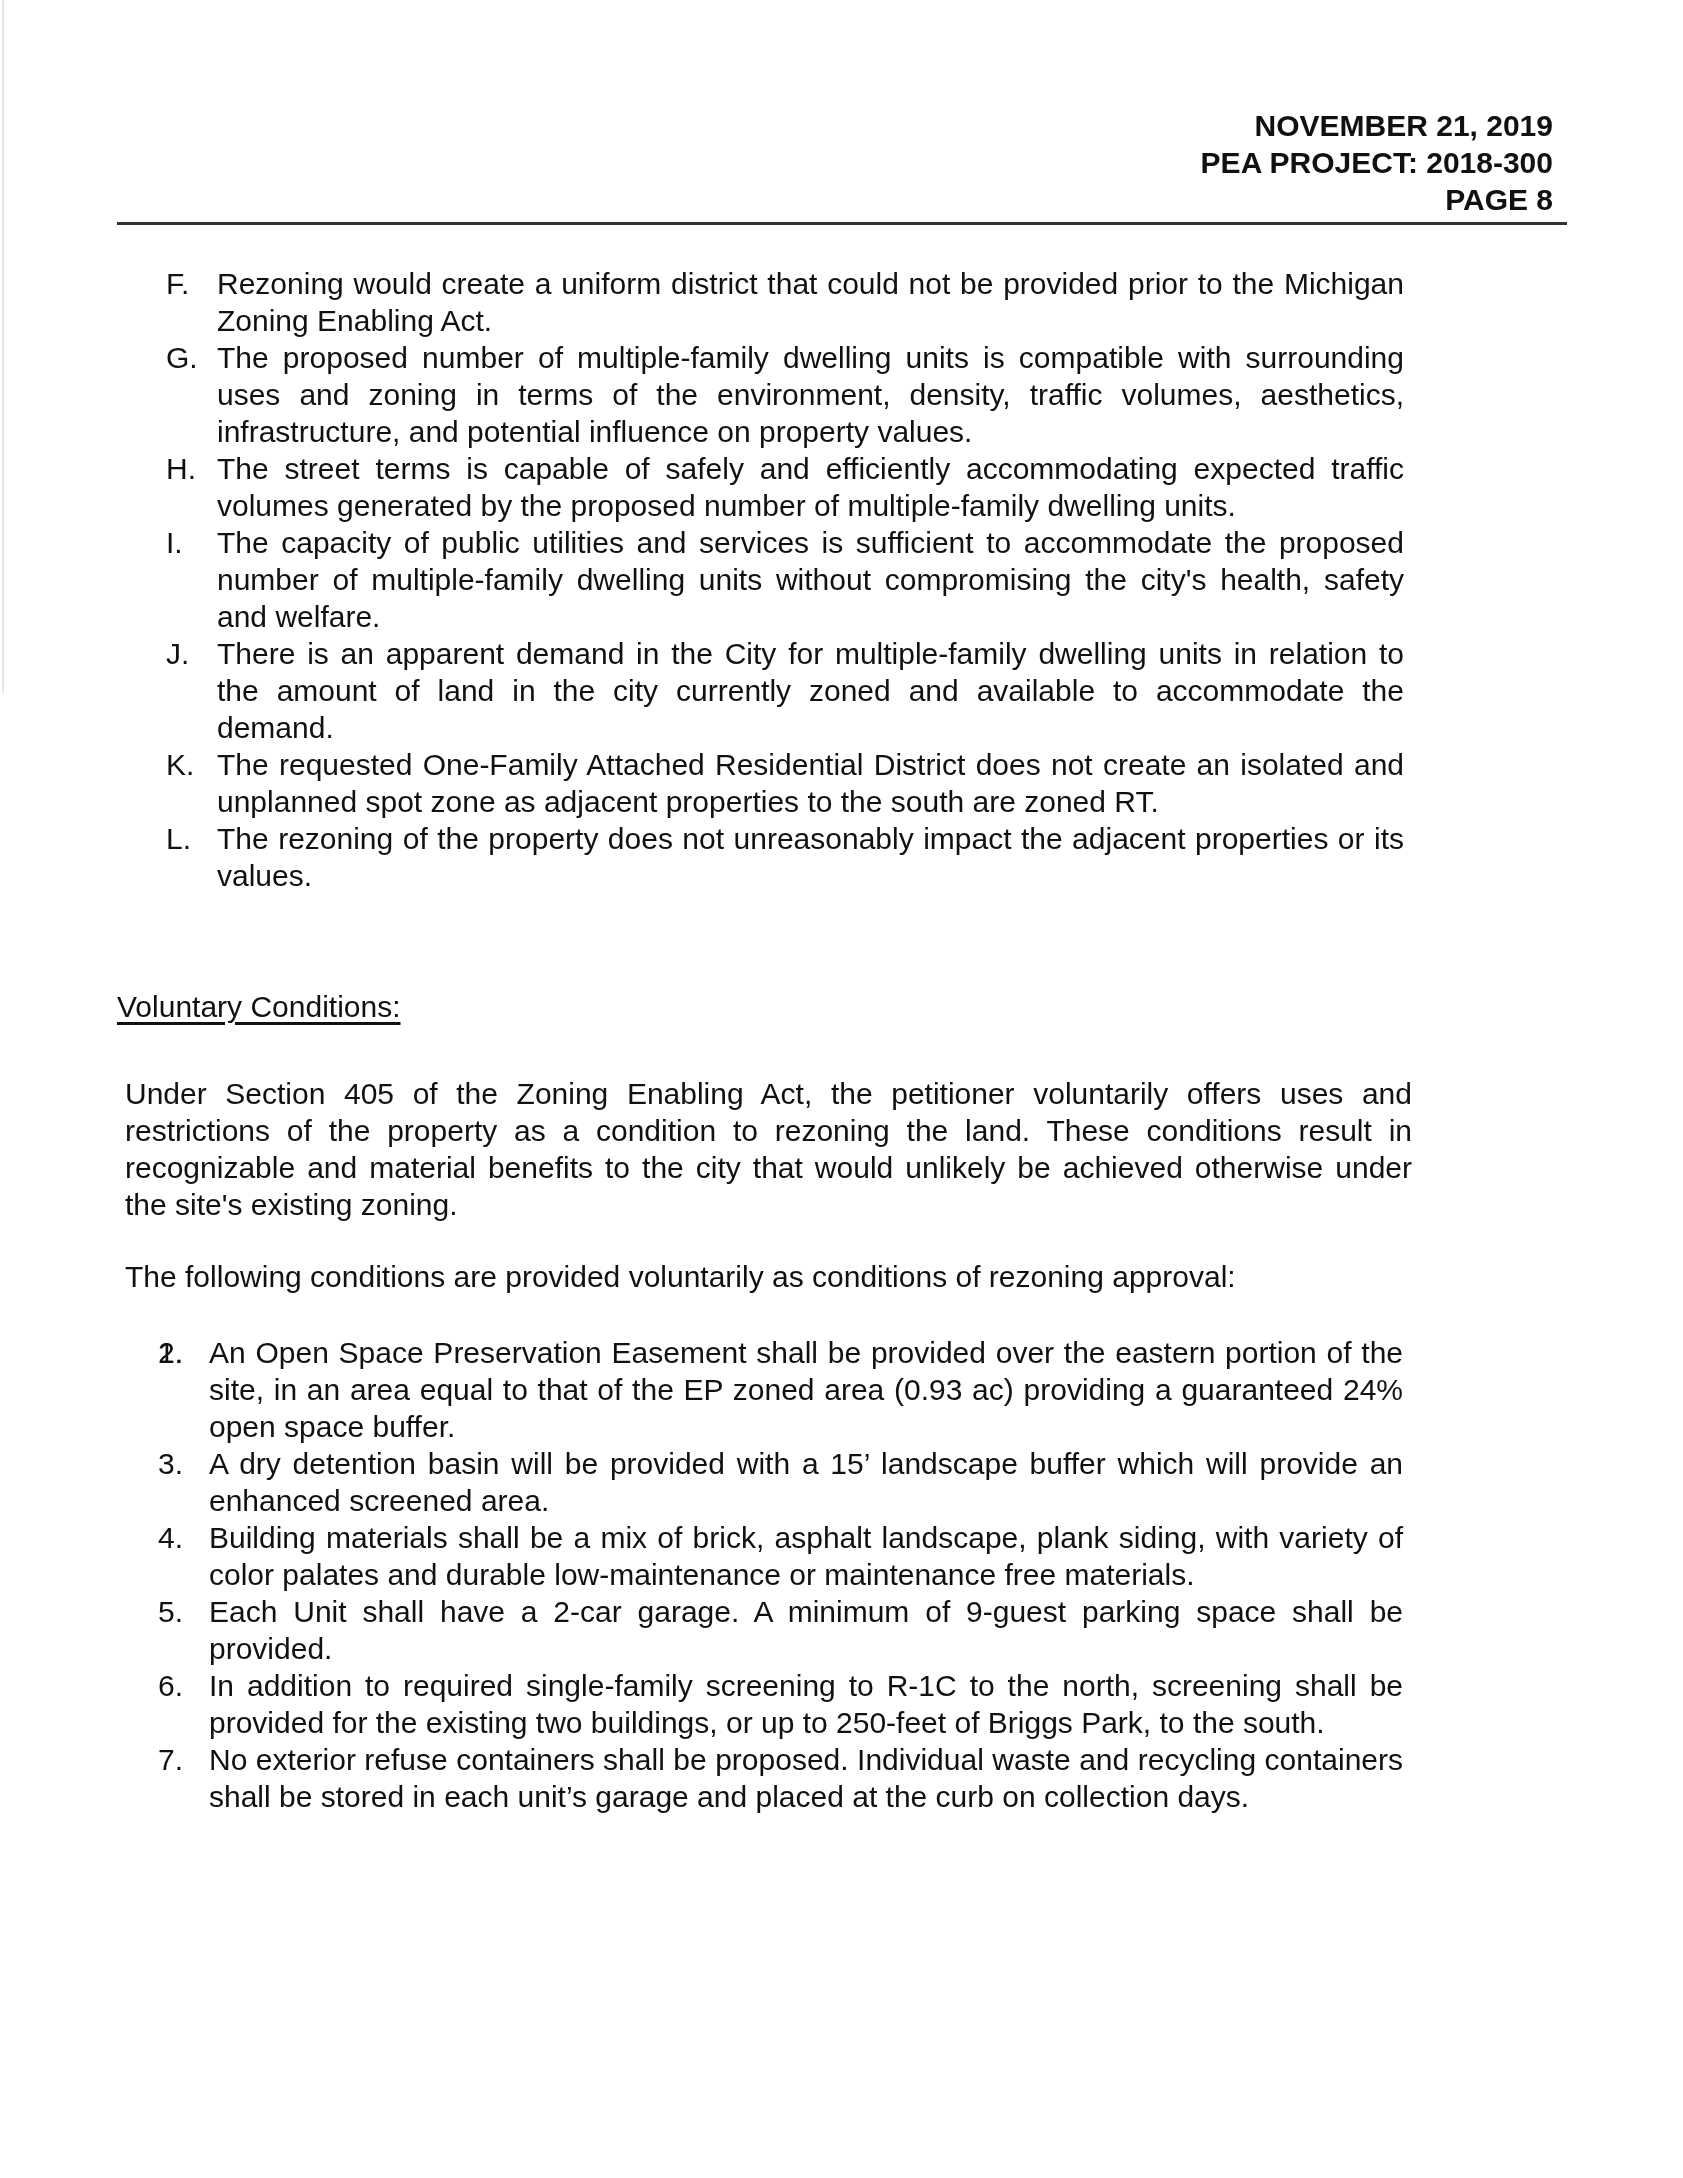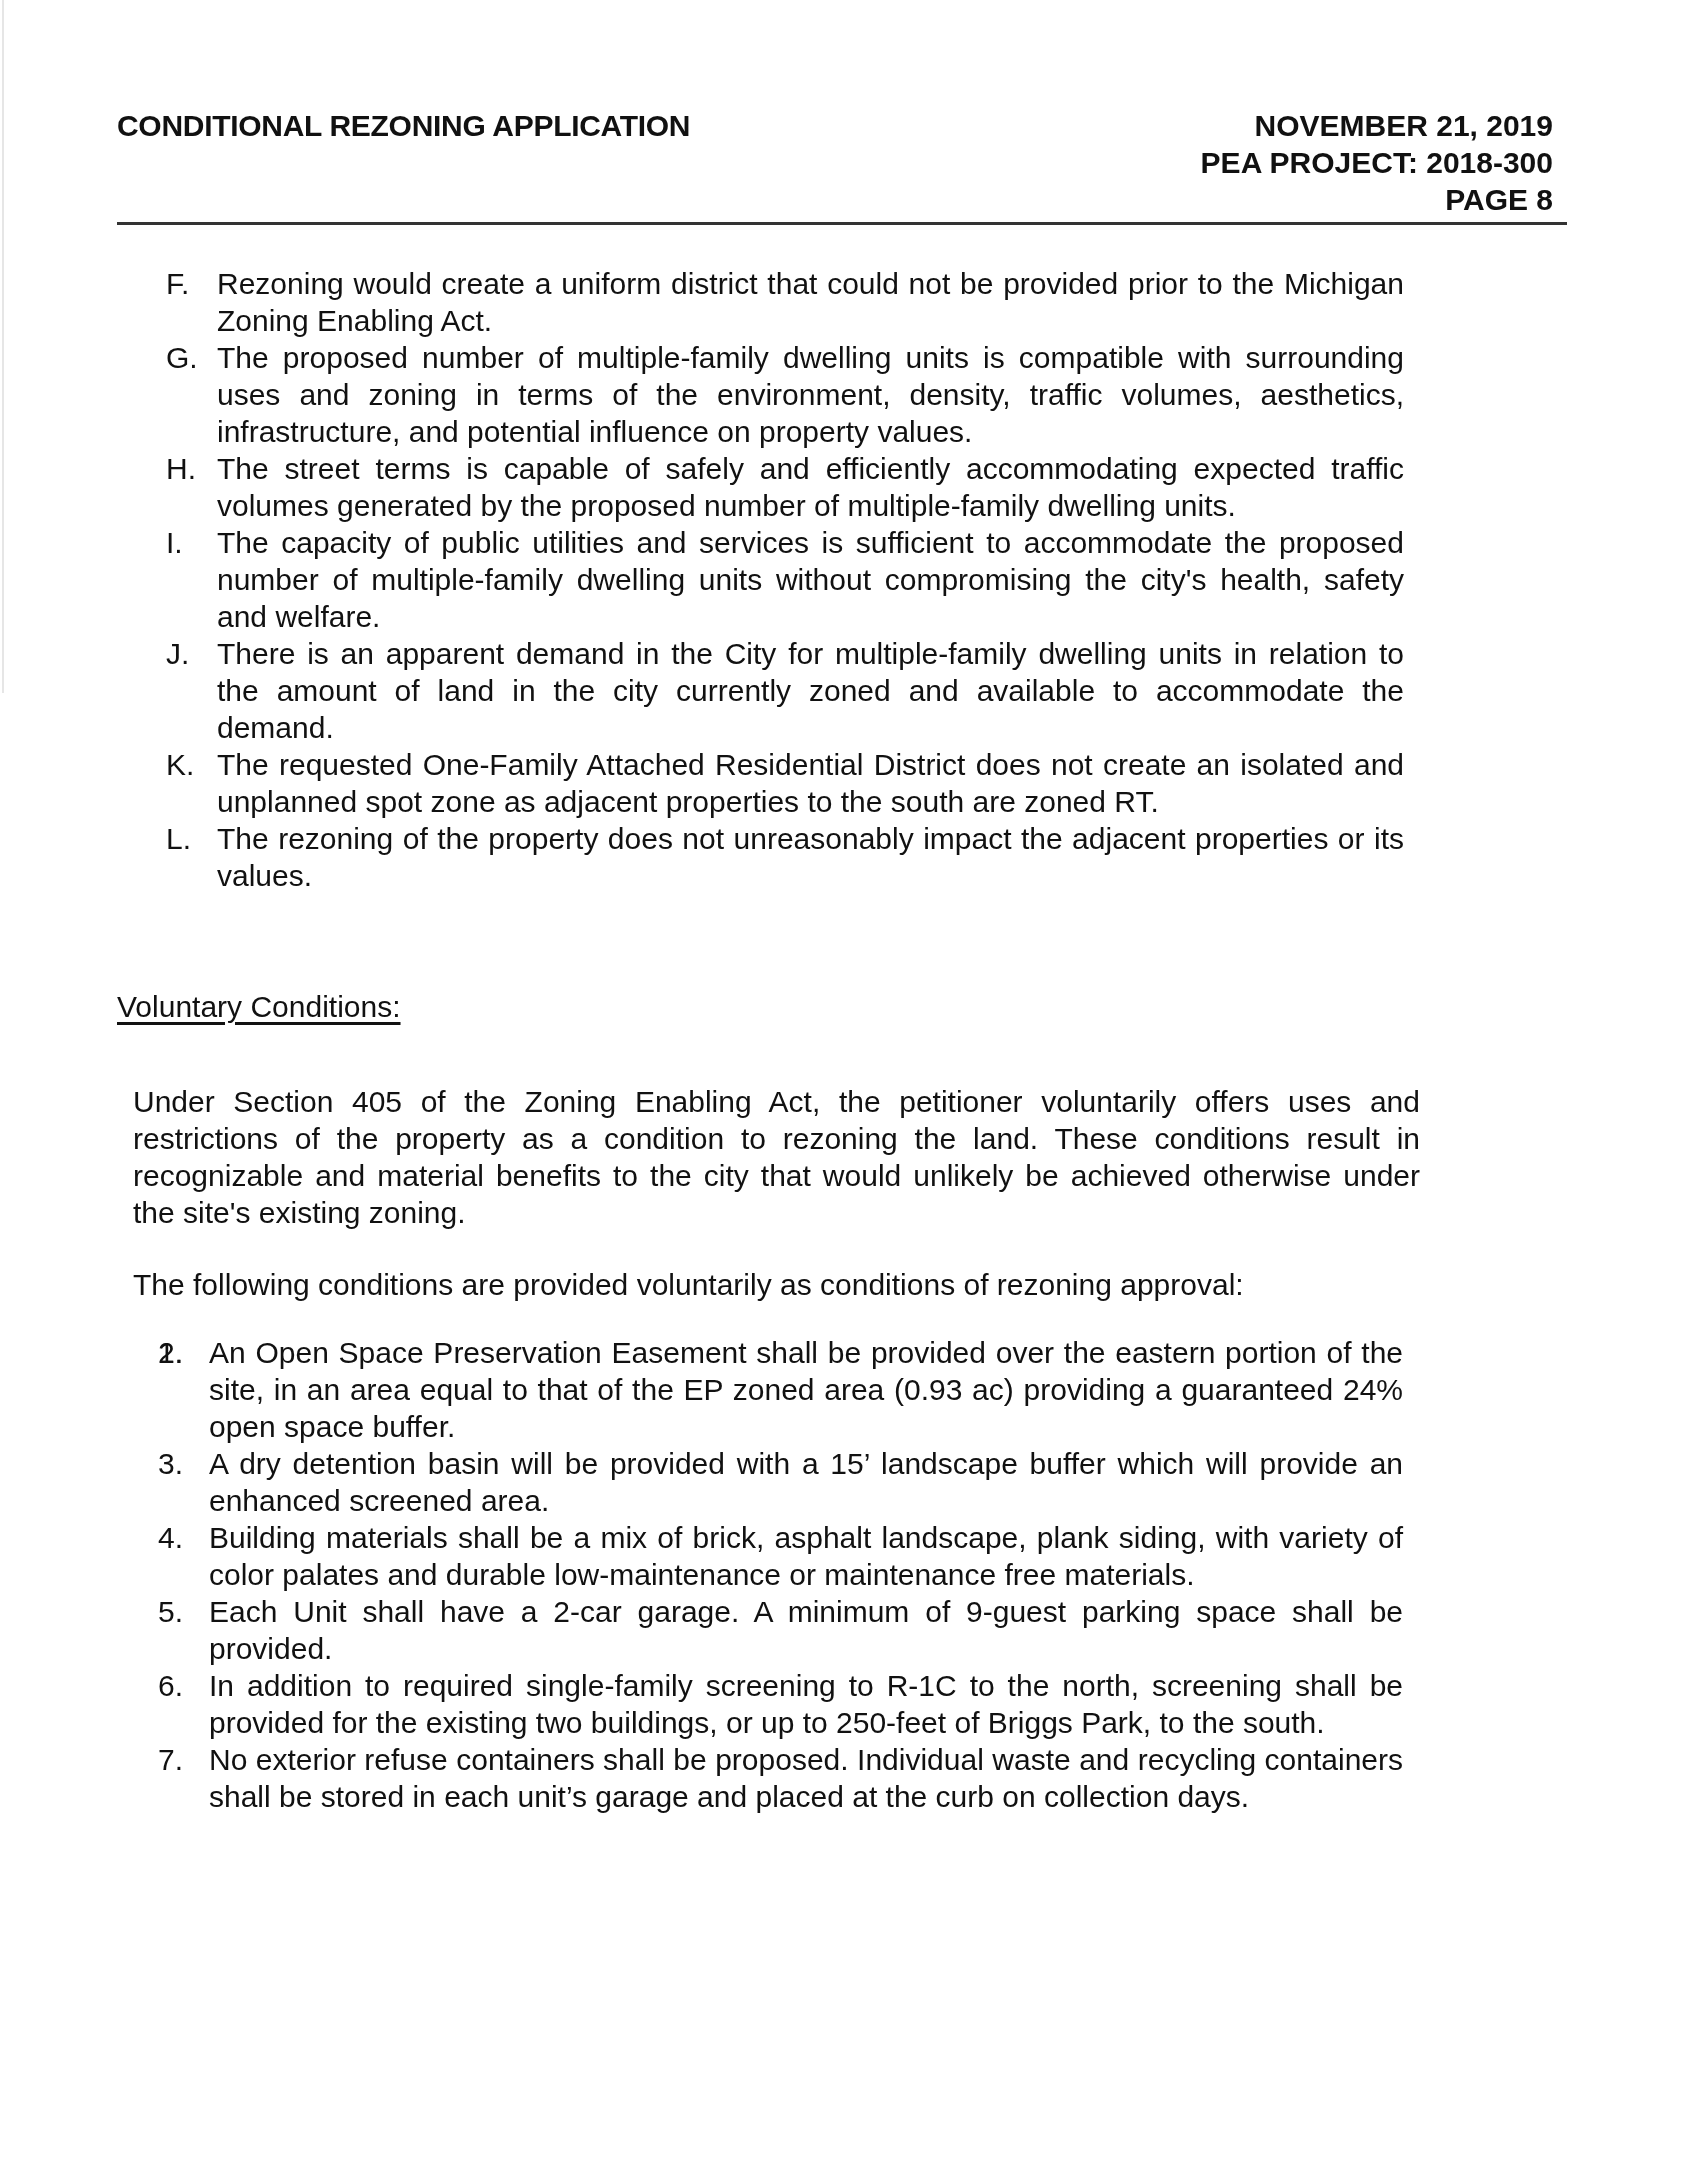--- a/index.html
+++ b/index.html
@@ -7,32 +7,31 @@
          font-family: "Liberation Sans", sans-serif; color: #111; }
   .edge-left { position: absolute; left: 2px; top: 0; width: 2px; height: 693px; background: #e6e6e6; }
   .header { position: absolute; left: 117px; top: 107px; width: 1450px; }
   .hdr-left { position: absolute; left: 0; top: 0; font-weight: bold; font-size: 30px; line-height: 37px; letter-spacing: -0.3px; }
   .hdr-right { position: absolute; right: 14px; top: 0; font-weight: bold; font-size: 30px; line-height: 37px; text-align: right; }
   .hdr-rule { position: absolute; left: 0; top: 115px; width: 1450px; height: 3px; background: #333; }
   .list-alpha { position: absolute; left: 166px; top: 265px; width: 1238px; }
   .item { position: relative; padding-left: 51px; font-size: 30px; line-height: 37px; text-align: justify; margin: 0; }
   .item .marker { position: absolute; left: 0; top: 0; }
   .section-title { position: absolute; left: 117px; top: 990px; font-weight: normal; font-size: 30px; text-decoration: underline; text-underline-offset: 5px; }
-  .para { position: absolute; left: 117px; width: 1287px; font-size: 30px; line-height: 37px; text-align: justify; margin: 16px; }
+  .para { position: absolute; left: 117px; width: 1287px; font-size: 30px; line-height: 37px; text-align: justify; margin: 8px; }
   .list-num { position: absolute; left: 158px; top: 1334px; width: 1245px; }
   .list-num .item { padding-left: 51px; }
 </style>
 </head>
 <body>
 
 <div class="edge-left"></div>
 
 <div class="header">
   <div class="hdr-left">
-    <div>CONDITIONAL REZONING APPLICATION</div>
   </div>
   <div class="hdr-right">
     <div>NOVEMBER 21, 2019</div>
     <div>PEA PROJECT: 2018-300</div>
     <div>PAGE  8</div>
   </div>
   <div class="hdr-rule"></div>
 </div>
 
 <div class="list-alpha">

